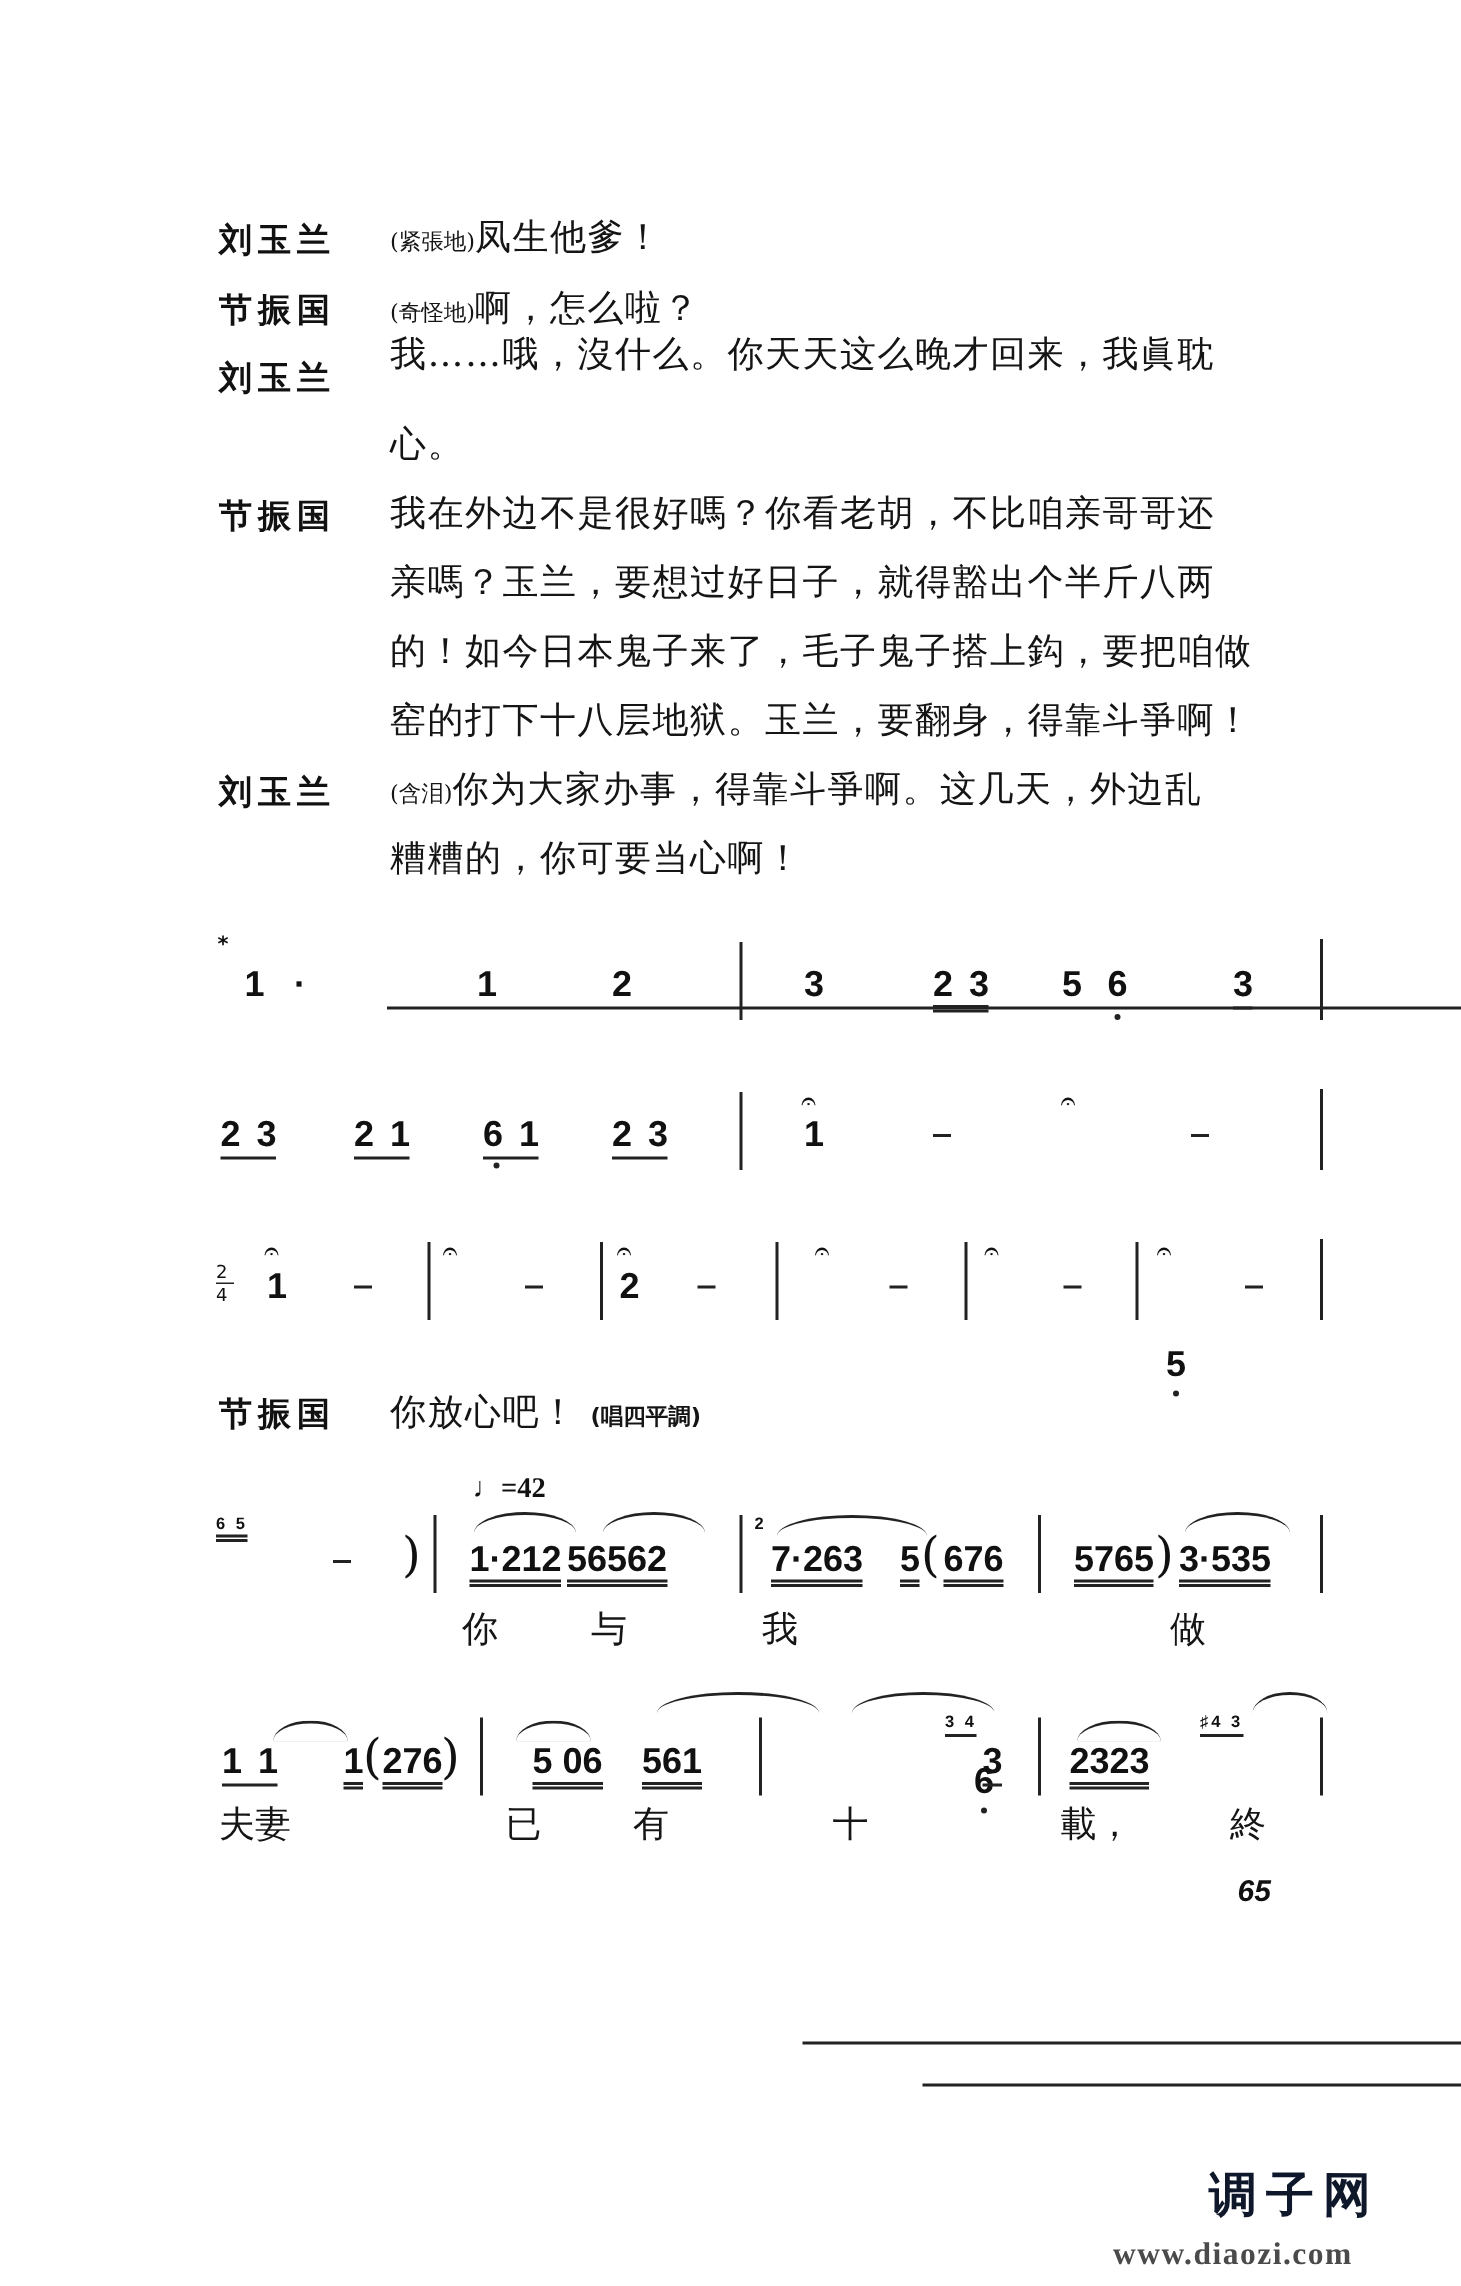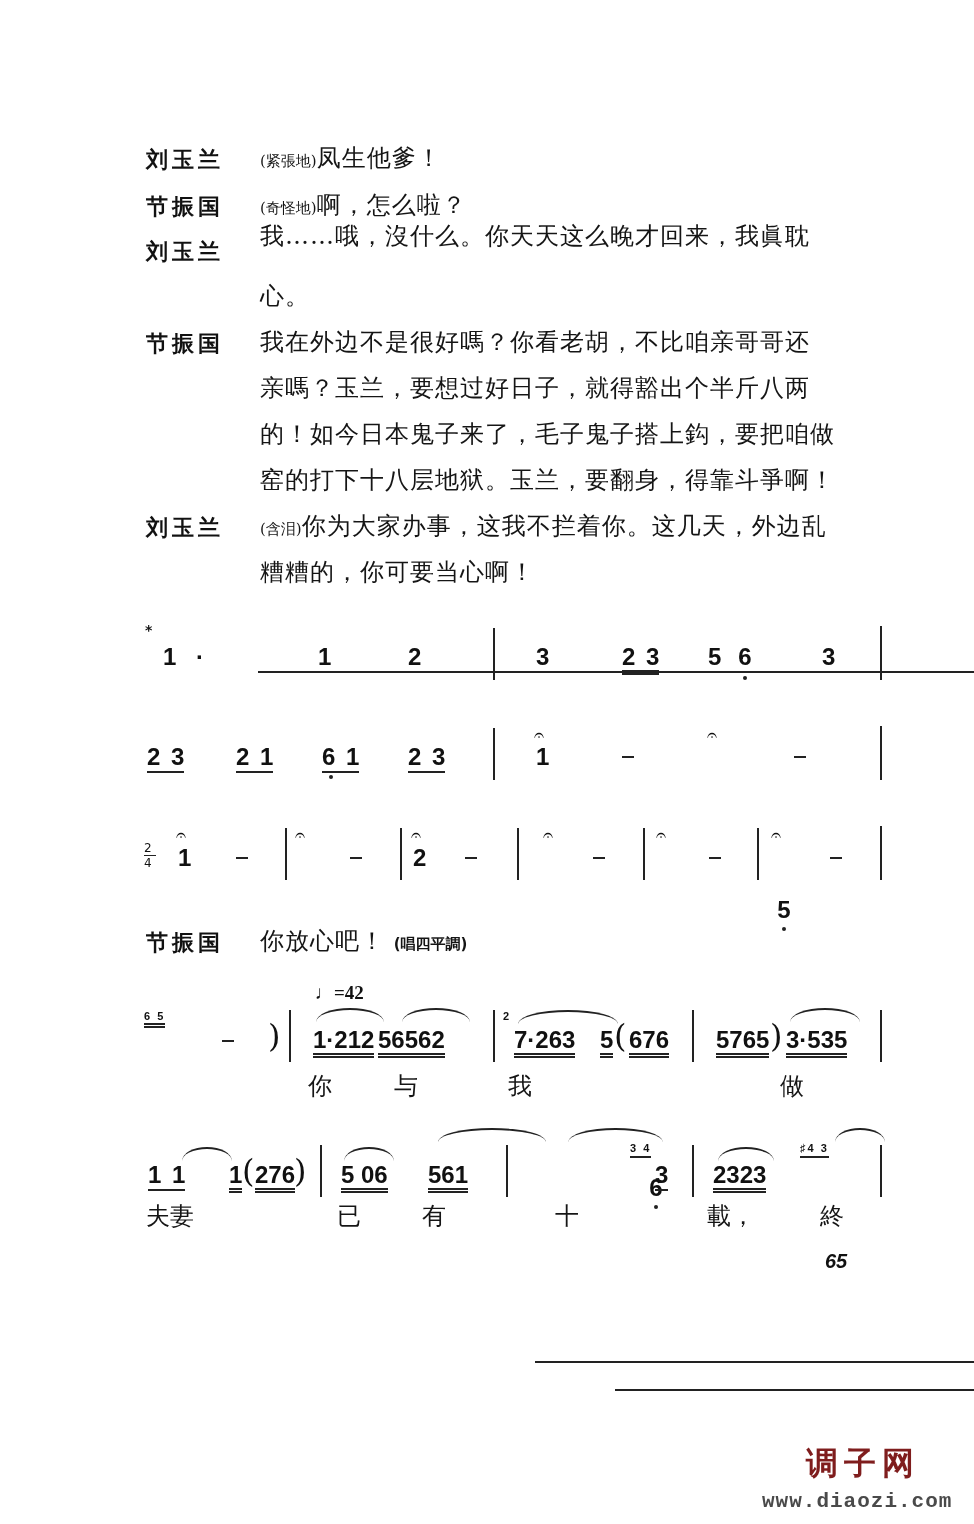--- a/index.html
+++ b/index.html
@@ -40,24 +40,24 @@
     .small { font-size: 11px; font-family: "Liberation Sans", sans-serif; font-weight: bold; }
     .timesig { position: absolute; font-family: "DejaVu Sans", sans-serif; font-weight: normal; font-size: 12px; line-height: 1; text-align: left; }
     .timesig .bar { display: block; width: 12px; height: 1px; background: #222; margin: 1px auto; }
     .paren { position: absolute; font-family: "DejaVu Serif", serif; font-size: 32px; line-height: 1; }
     .page-num {
       position: absolute; left: 825px; top: 1250px; font-family: "Liberation Sans", sans-serif;
       font-style: italic; font-weight: bold; font-size: 20px;
     }
     .wm-title {
       position: absolute; left: 806px; top: 1442px; font-family: Liberation Sans, sans-serif;
-      font-weight: bold; font-size: 32px; color: #7f1d1d; letter-spacing: 6px;
+      font-weight: bold; font-size: 32px; color: #0f172a; letter-spacing: 6px;
     }
     .wm-url {
-      position: absolute; left: 762px; top: 1490px; font-family: Liberation Mono, monospace;
+      position: absolute; left: 742px; top: 1490px; font-family: Liberation Serif, serif;
       font-weight: bold; font-size: 21px; color: #4a4a4a; letter-spacing: 1px;
     }
   </style>
 </head>
 <body>
 
 <div>
   <div class="speaker" style="top:145px">刘玉兰</div>
   <div class="line" style="top:142px">
     <span class="dir">(紧張地)</span><span>凤生他爹！</span>
@@ -73,21 +73,21 @@
   <div class="line" style="top:280px">心。</div>
 
   <div class="speaker" style="top:329px">节振国</div>
   <div class="line" style="top:326px">我在外边不是很好嗎？你看老胡，不比咱亲哥哥还</div>
   <div class="line" style="top:372px">亲嗎？玉兰，要想过好日子，就得豁出个半斤八两</div>
   <div class="line" style="top:418px">的！如今日本鬼子来了，毛子鬼子搭上鈎，要把咱做</div>
   <div class="line" style="top:464px">窑的打下十八层地狱。玉兰，要翻身，得靠斗爭啊！</div>
 
   <div class="speaker" style="top:513px">刘玉兰</div>
   <div class="line" style="top:510px">
-    <span class="dir">(含泪)</span><span>你为大家办事，这我不拦着你。这几天，外边乱</span>
+    <span class="dir">(含泪)</span><span>你为大家办事，得靠斗爭啊。这几天，外边乱</span>
   </div>
   <div class="line" style="top:556px">糟糟的，你可要当心啊！</div>
 </div>
 
 <div>
   <div class="abs" style="left:145px;top:622px;font-size:14px;font-weight:bold;font-family:'DejaVu Sans',sans-serif">*</div>
 
   <div class="note" style="left:163px;top:645px">1</div>
   <div class="note" style="left:196px;top:645px">·</div>
   <div class="note ul1 dot-below" style="left:258px;top:645px">6</div>
@@ -184,21 +184,21 @@
   <div class="lyric" style="left:780px;top:1070px">做</div>
 
   <div class="note ul1" style="left:148px;top:1163px;word-spacing:4px">1 1</div>
   <div class="slur" style="left:182px;top:1147px;width:50px"></div>
   <div class="note ul2" style="left:229px;top:1163px">1</div>
   <div class="paren" style="left:242px;top:1155px">(</div>
   <div class="note ul2" style="left:255px;top:1163px">276</div>
   <div class="paren" style="left:294px;top:1155px">)</div>
   <div class="barline" style="left:320px;top:1145px;height:52px"></div>
   <div class="slur" style="left:344px;top:1147px;width:50px"></div>
-  <div class="note ul2" style="left:341px;top:1163px">5 06</div>
+  <div class="note ul2" style="left:355px;top:1163px">5 06</div>
   <div class="slur" style="left:438px;top:1128px;width:108px"></div>
   <div class="note ul2" style="left:428px;top:1163px">561</div>
   <div class="barline" style="left:506px;top:1145px;height:52px"></div>
   <div class="note ul1 dot-below" style="left:535px;top:1163px;word-spacing:4px">6 1</div>
   <div class="slur" style="left:568px;top:1128px;width:95px"></div>
   <div class="abs small ul1" style="left:630px;top:1142px;letter-spacing:2px">3 4</div>
   <div class="note ul1 dot-below" style="left:615px;top:1163px">6</div>
   <div class="note ul1" style="left:655px;top:1163px">3</div>
   <div class="barline" style="left:692px;top:1145px;height:52px"></div>
   <div class="slur" style="left:718px;top:1147px;width:56px"></div>

